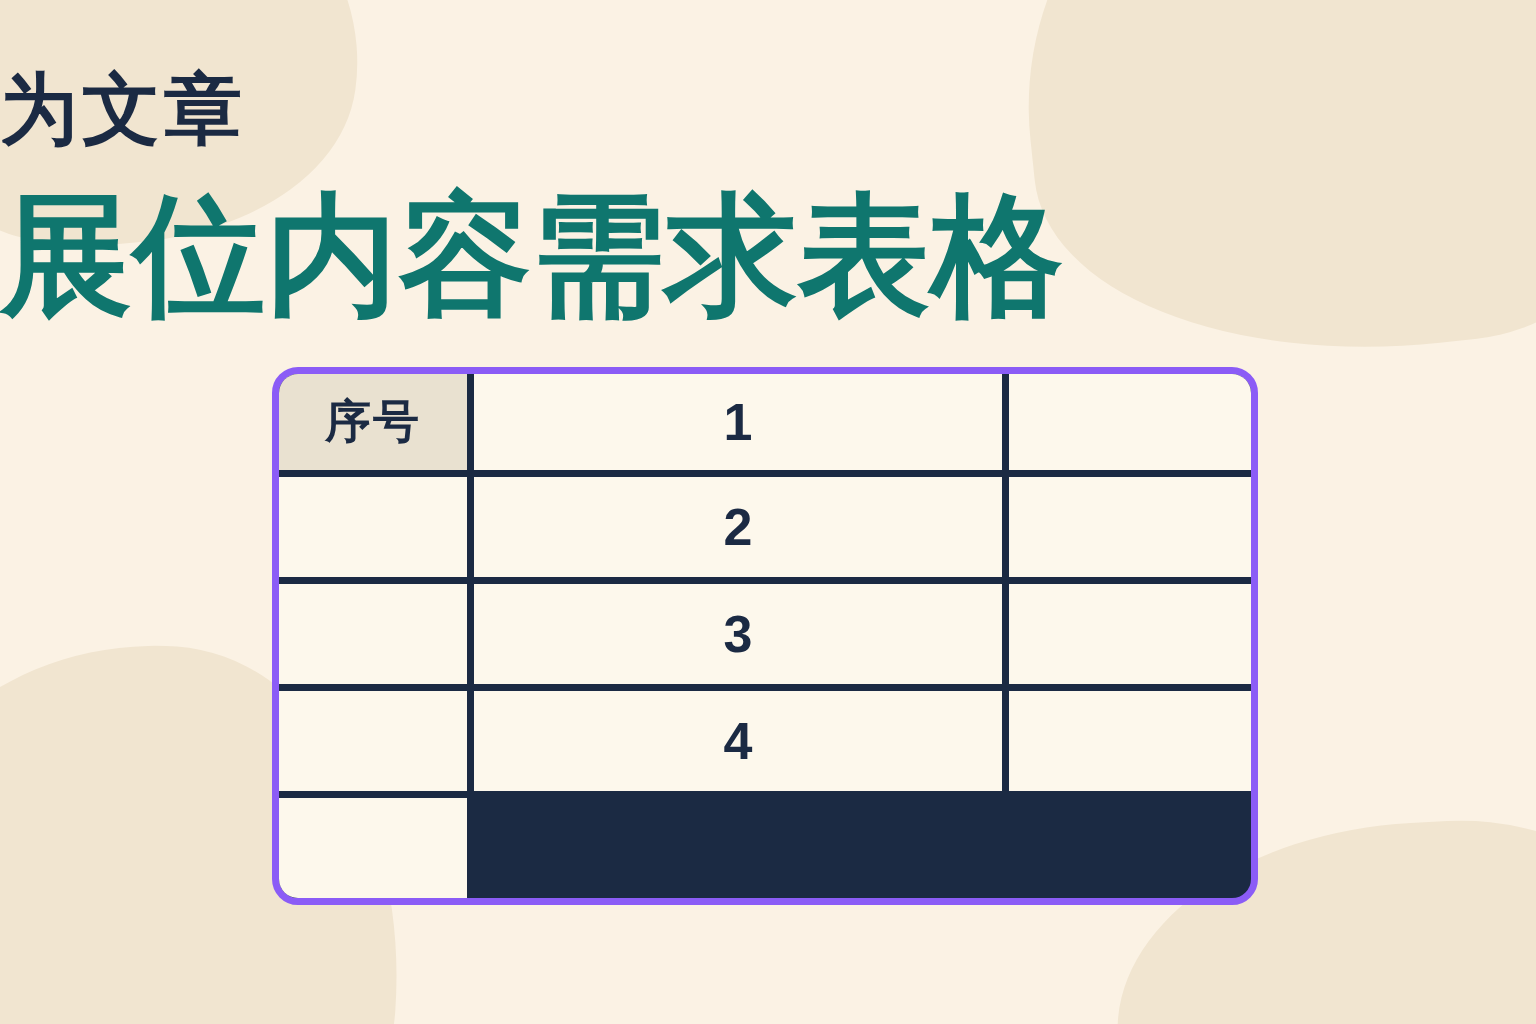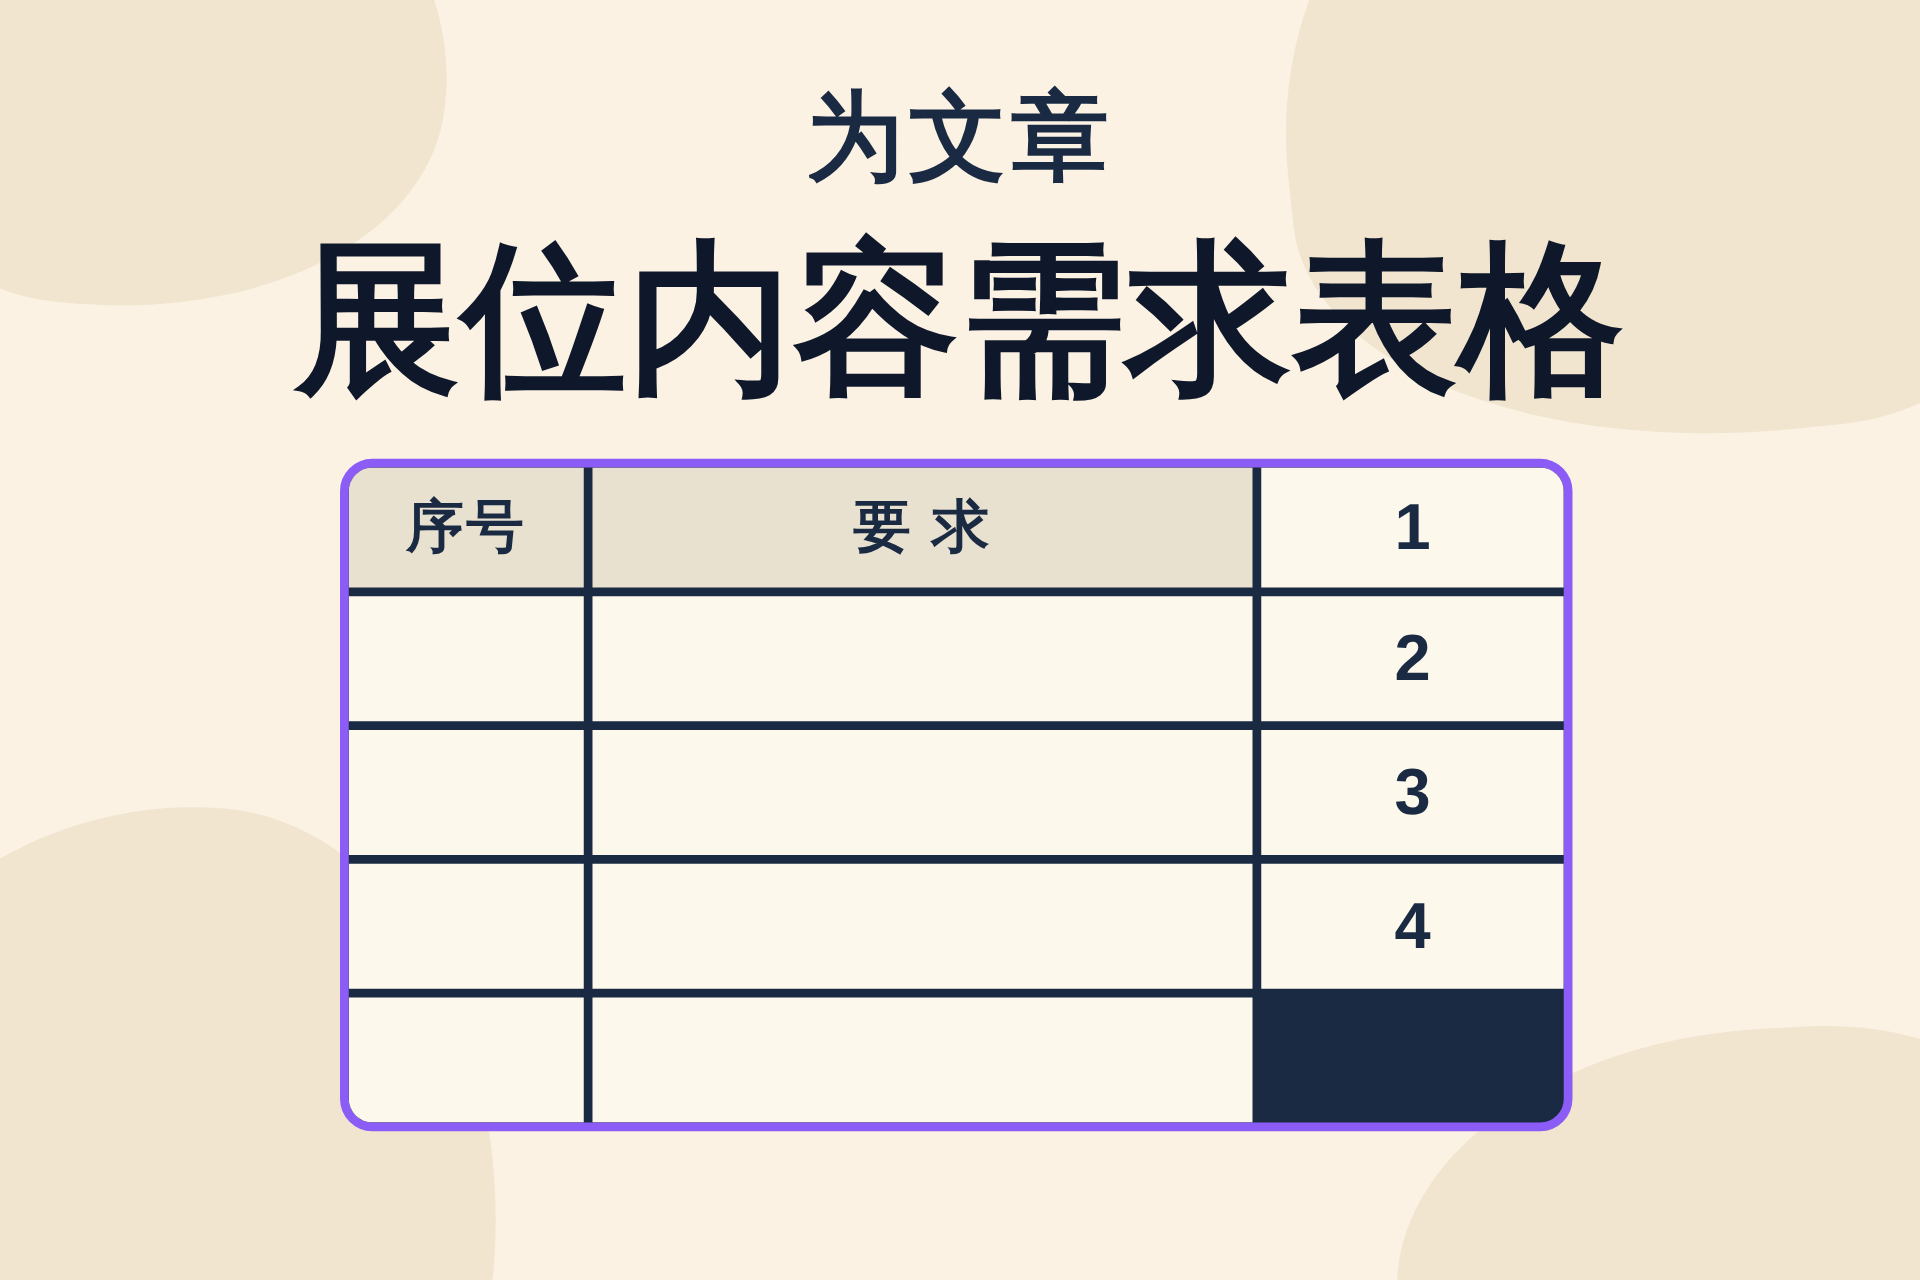--- a/index.html
+++ b/index.html
@@ -41,35 +41,34 @@
     bottom: -140px; right: -140px;
     width: 560px; height: 340px;
     border-radius: 58% 42% 50% 50% / 62% 55% 38% 45%;
     transform: rotate(-3deg);
   }
 
   .subtitle {
     position: absolute;
     top: 58px; left: 0;
     width: 100%;
-    text-align: center;
     font-size: 78px;
     font-weight: 900;
     color: #1b2a43;
     letter-spacing: 4px;
     z-index: 2;
   }
   .title {
     position: absolute;
     top: 168px; left: 0;
     width: 100%;
-    text-align: center;
+    text-align: left;
     font-size: 132px;
     font-weight: 900;
-    color: #0f172a;
+    color: #0f766e;
     letter-spacing: 1px;
     z-index: 2;
   }
 
   .table-wrap {
     position: absolute;
     left: 272px; top: 367px;
     width: 986px; height: 538px;
     background: #1b2a43;
     border: 7px solid #8b5cf6;
@@ -107,21 +106,20 @@
 <div class="blob blob-tl"></div>
 <div class="blob blob-tr"></div>
 <div class="blob blob-bl"></div>
 <div class="blob blob-br"></div>
 
 <div class="subtitle">为文章</div>
 <div class="title">展位内容需求表格</div>
 
 <div class="table-wrap">
   <div class="cell head">序号</div>
-  <div class="cell head">要 求</div>
 
   <div class="cell body num">1</div>
   <div class="cell body"></div>
   <div class="cell body"></div>
 
   <div class="cell body num">2</div>
   <div class="cell body"></div>
   <div class="cell body"></div>
 
   <div class="cell body num">3</div>

